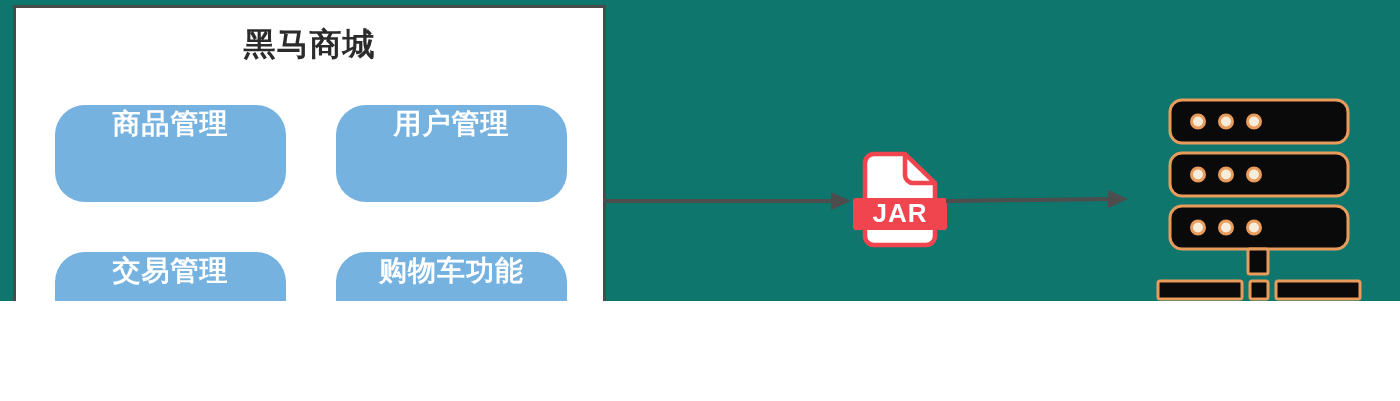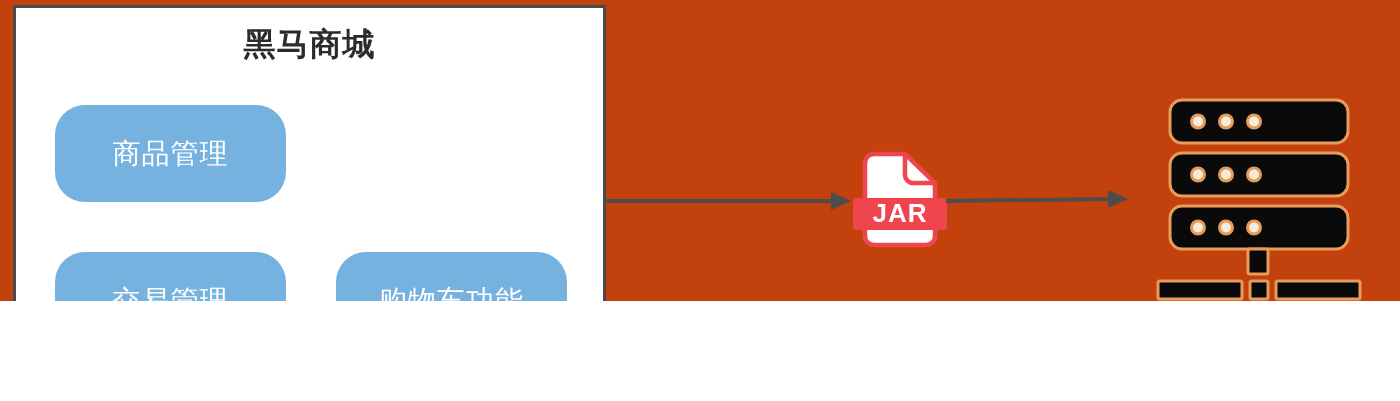--- a/index.html
+++ b/index.html
@@ -1,20 +1,20 @@
 <!DOCTYPE html>
 <html><head>
 <meta charset="utf-8">
 <style>
   html, body { margin: 0; padding: 0; background: #fff; }
   .canvas {
     position: relative;
     width: 1400px;
     height: 301px;
-    background: #c2410c;
+    background: #0f766e;
     overflow: hidden;
     font-family: "Liberation Sans", "DejaVu Sans", sans-serif;
   }
 
   
   .main-box {
     position: absolute;
     left: 13px; top: 5px;
     width: 593px; height: 388px;
     border: 3px solid #4a4a4a;
@@ -32,22 +32,23 @@
     letter-spacing: 1px;
   }
 
   
   .module {
     position: absolute;
     width: 231px; height: 97px;
     background: #75B2E0;
     border-radius: 30px;
     display: flex;
-    align-items: center;
+    align-items: flex-start;
     justify-content: center;
+    font-weight: bold;
   }
   .module-label {
     color: #ffffff;
     font-size: 28px;
     letter-spacing: 1px;
   }
   .module.pos-1 { left: 39px;  top: 97px;  }
   .module.pos-2 { left: 320px; top: 97px;  }
   .module.pos-3 { left: 39px;  top: 244px; }
   .module.pos-4 { left: 320px; top: 244px; }
@@ -90,20 +91,23 @@
 <body>
 
 <div class="canvas">
 
   <div class="main-box">
     <div class="box-title">黑马商城</div>
 
     <div class="module pos-1">
       <span class="module-label">商品管理</span>
     </div>
+    <div class="module pos-2">
+      <span class="module-label">用户管理</span>
+    </div>
     <div class="module pos-4">
       <span class="module-label">购物车功能</span>
     </div>
     <div class="module pos-3">
       <span class="module-label">交易管理</span>
     </div>
   </div>
 
   <svg class="arrow-svg" style="left:603px; top:186px;" width="250" height="30">
     <line class="arrow-line" x1="0" y1="15" x2="230" y2="15"></line>

